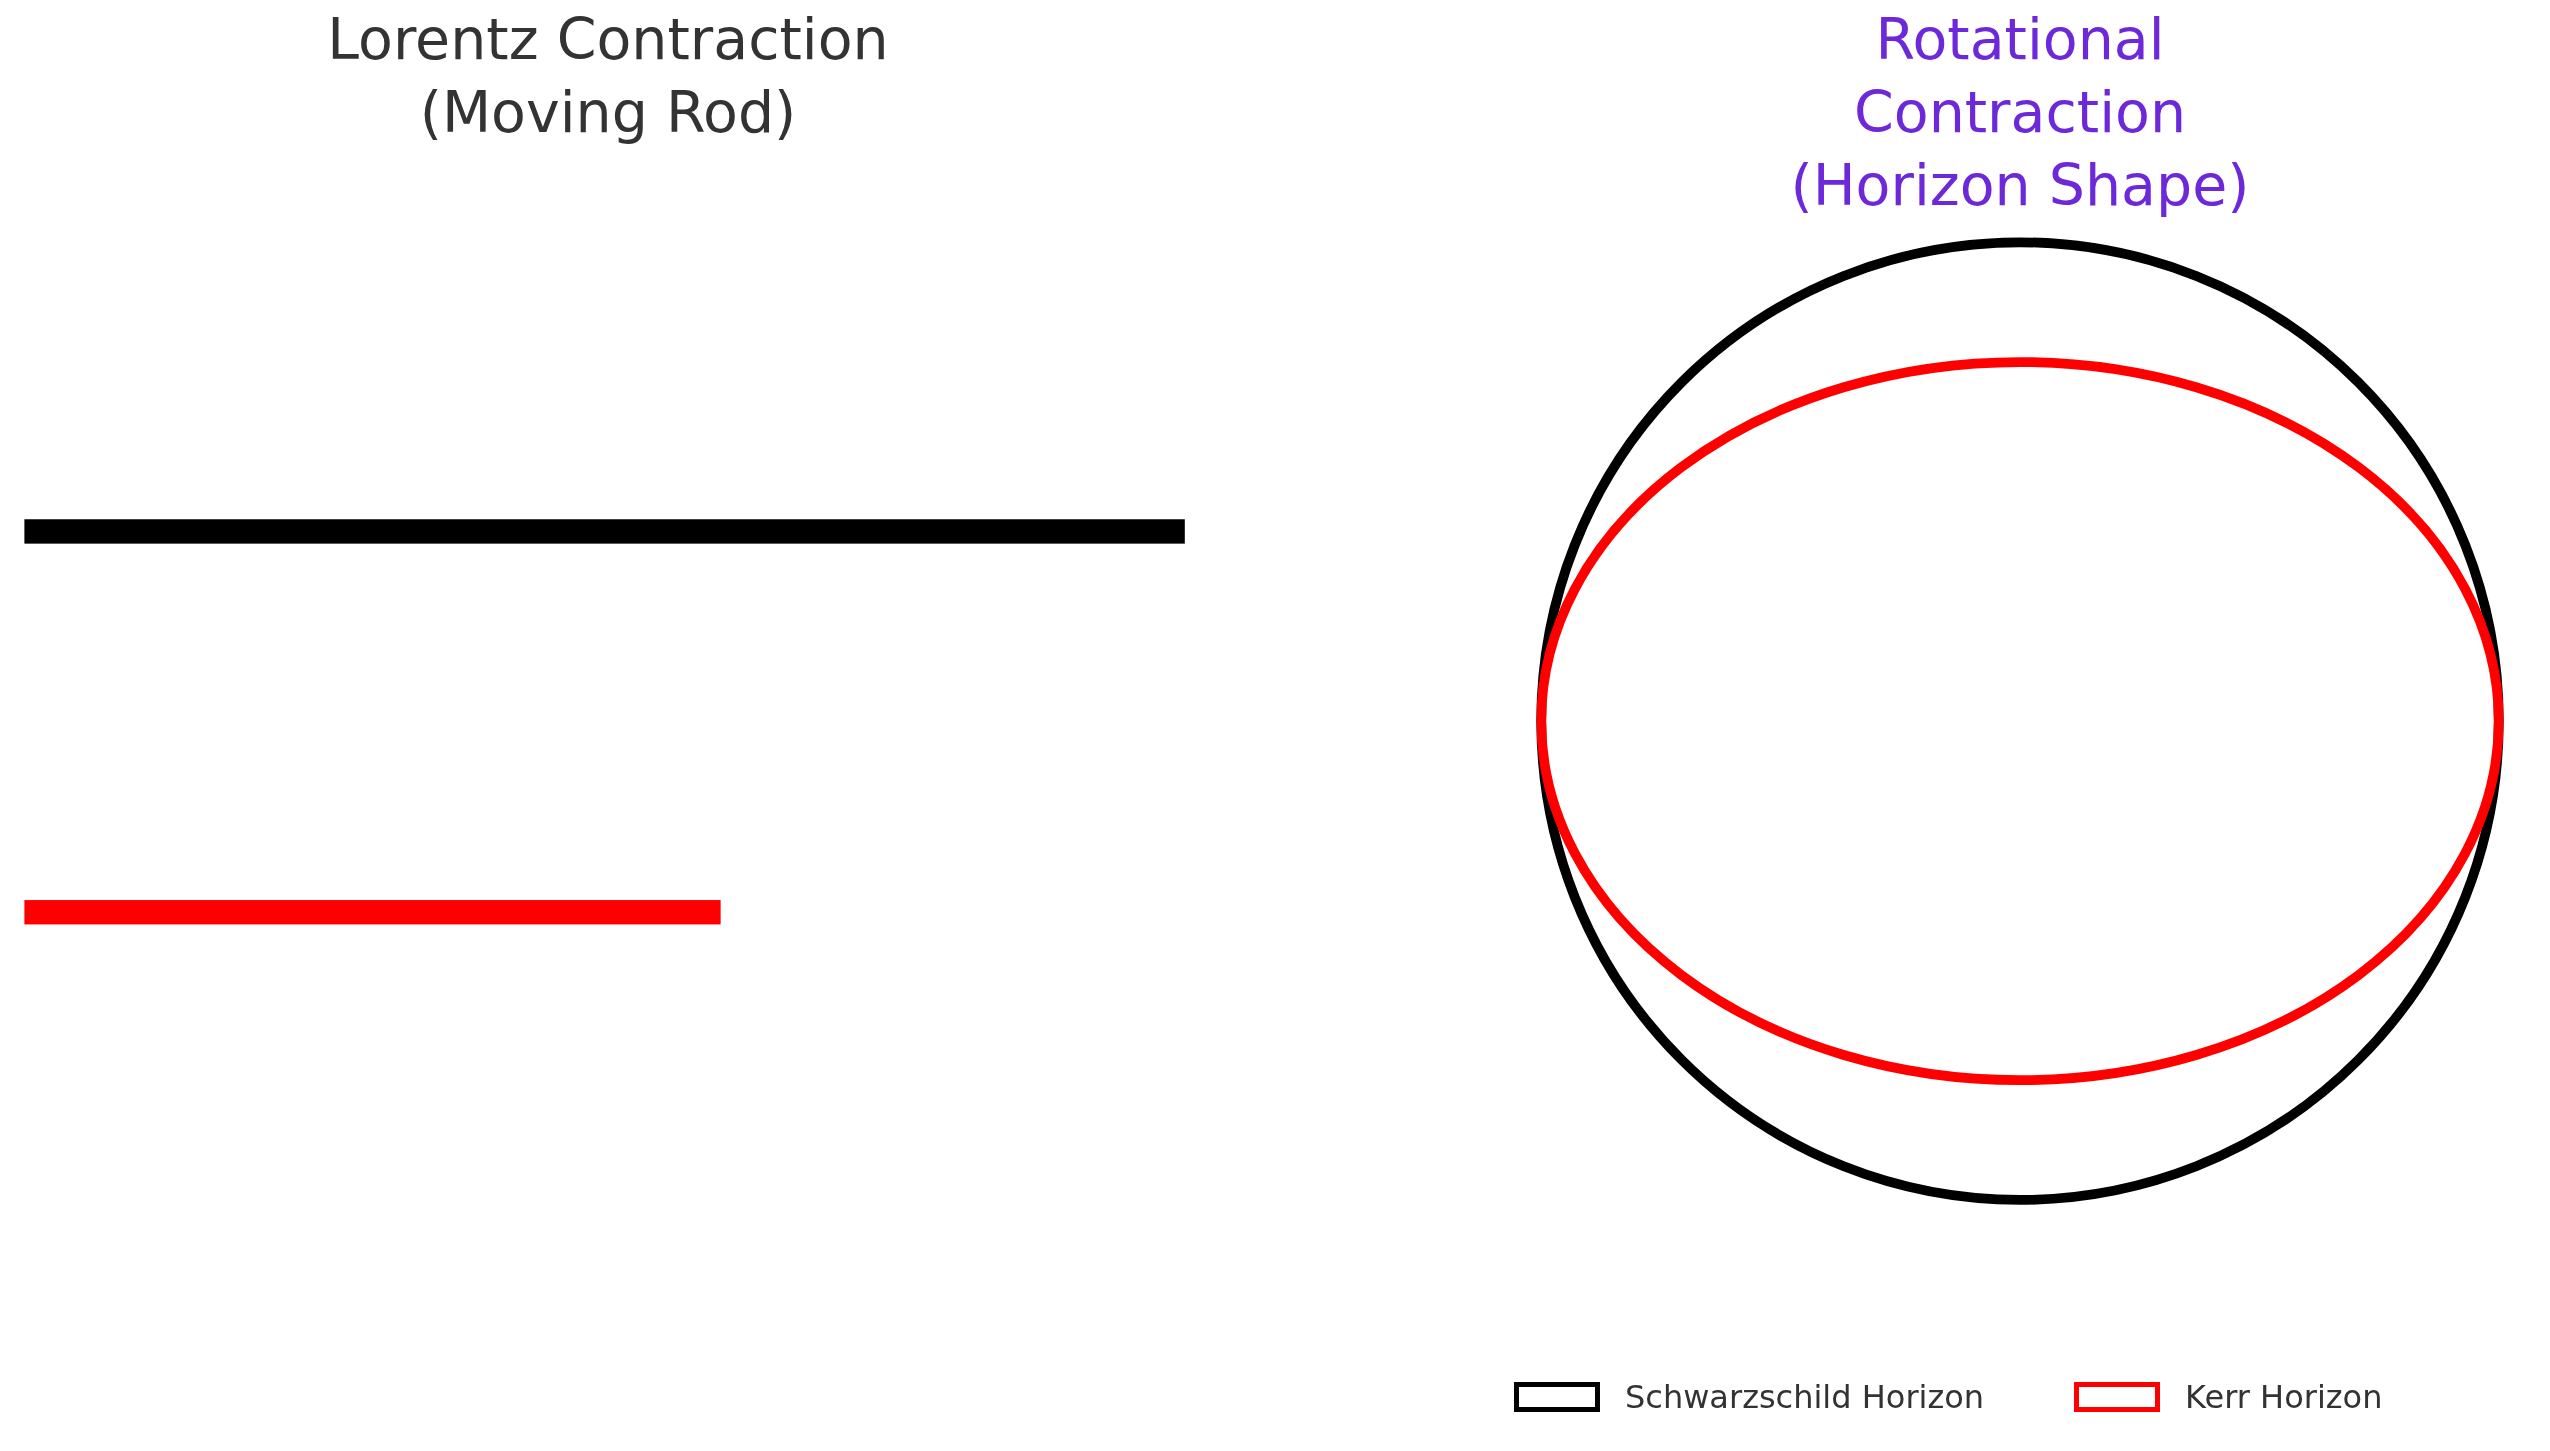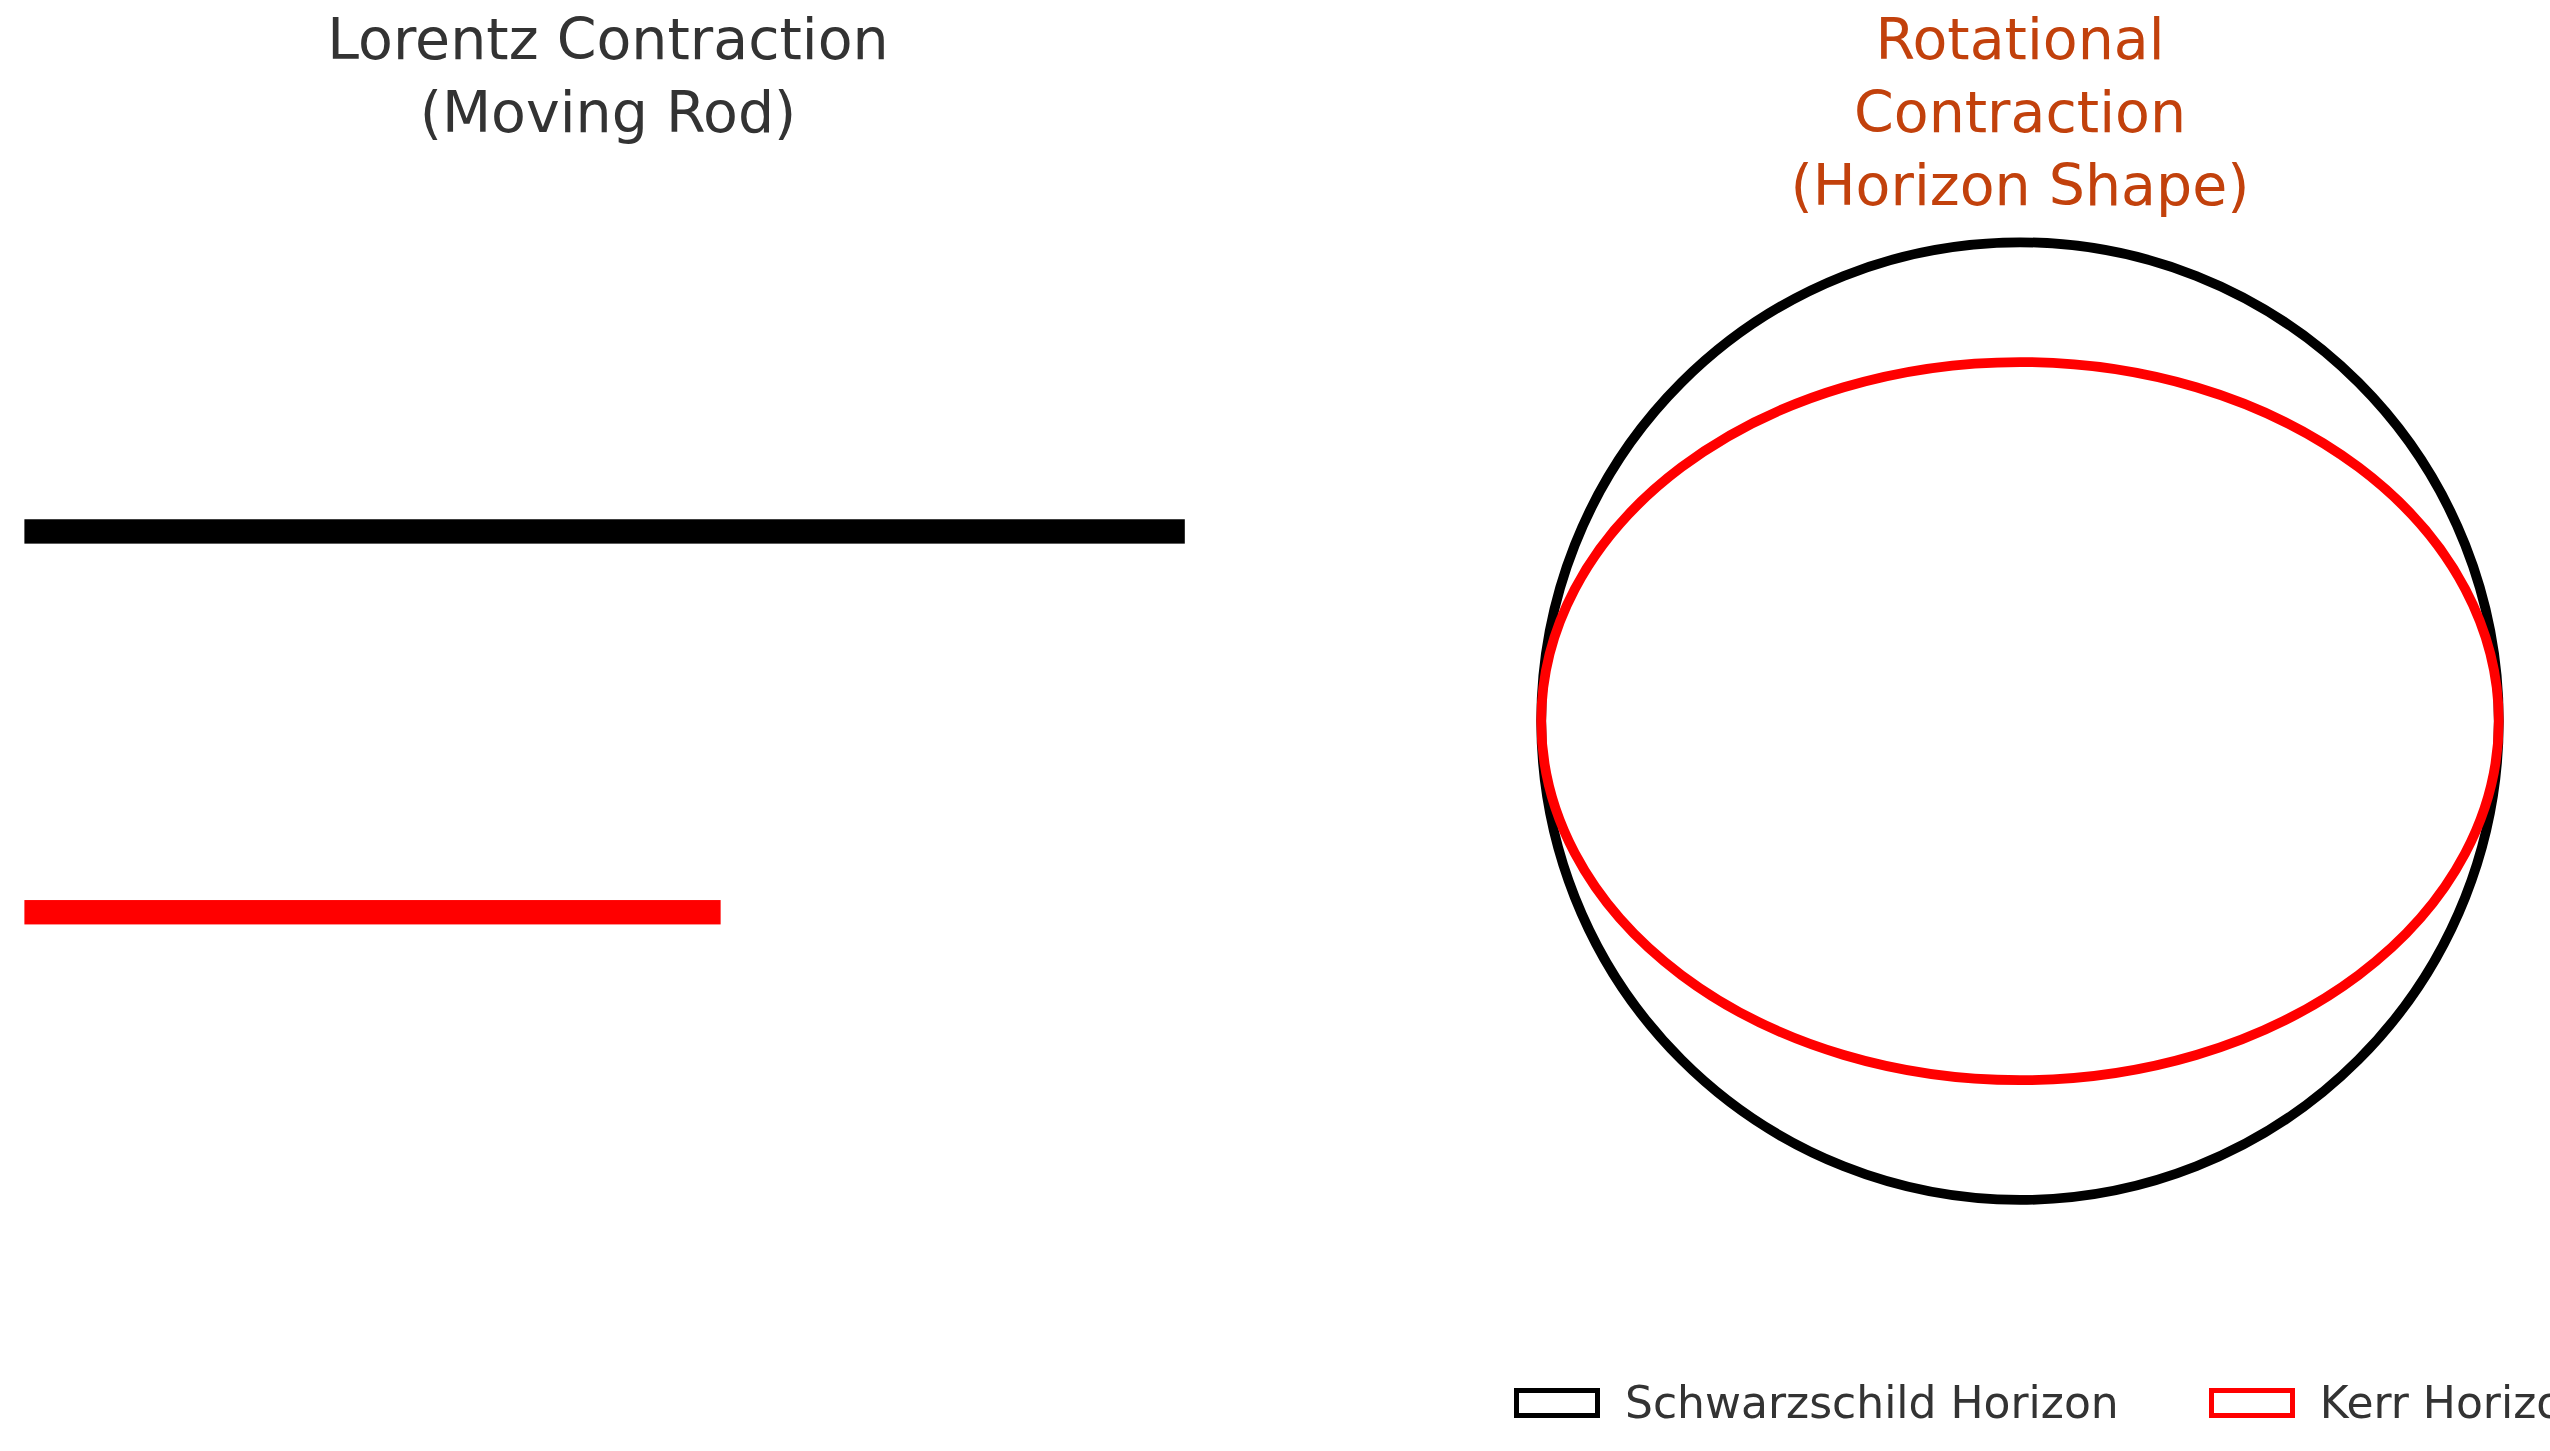--- a/index.html
+++ b/index.html
@@ -47,35 +47,35 @@
     gap: 25px;
   }
   .legend-swatch {
     display: inline-block;
     width: 76px;
     height: 19.5px;
     background: #ffffff;
     border: 5.9px solid #000000;
   }
   .legend-label {
-    font-size: 44px;
+    font-size: 32px;
     line-height: 1;
     color: #333333;
     white-space: nowrap;
   }
 </style>
 </head>
 <body>
 
 <main>
 
   <h2 id="title-left" class="panel-title" style="color: rgb(51, 51, 51);">Lorentz Contraction
 (Moving Rod)</h2>
 
-  <h2 id="title-right" class="panel-title" style="color: #c2410c;">Rotational Contraction
+  <h2 id="title-right" class="panel-title" style="color: #6d28d9;">Rotational Contraction
 (Horizon Shape)</h2>
 
   <svg id="figure-canvas" width="2550" height="1451" viewBox="0 0 2615 1488">
     <rect x="25" y="532.5" width="1190" height="25" fill="#000000"></rect>
     <rect x="25" y="923" width="714" height="25" fill="#ff0000"></rect>
     <circle cx="2071.5" cy="739.5" r="491" fill="none" stroke="#000000" stroke-width="10"></circle>
     <ellipse cx="2071.5" cy="739.5" rx="491" ry="368.25" fill="none" stroke="#ff0000" stroke-width="10"></ellipse>
   </svg>
 
   <div class="legend">

